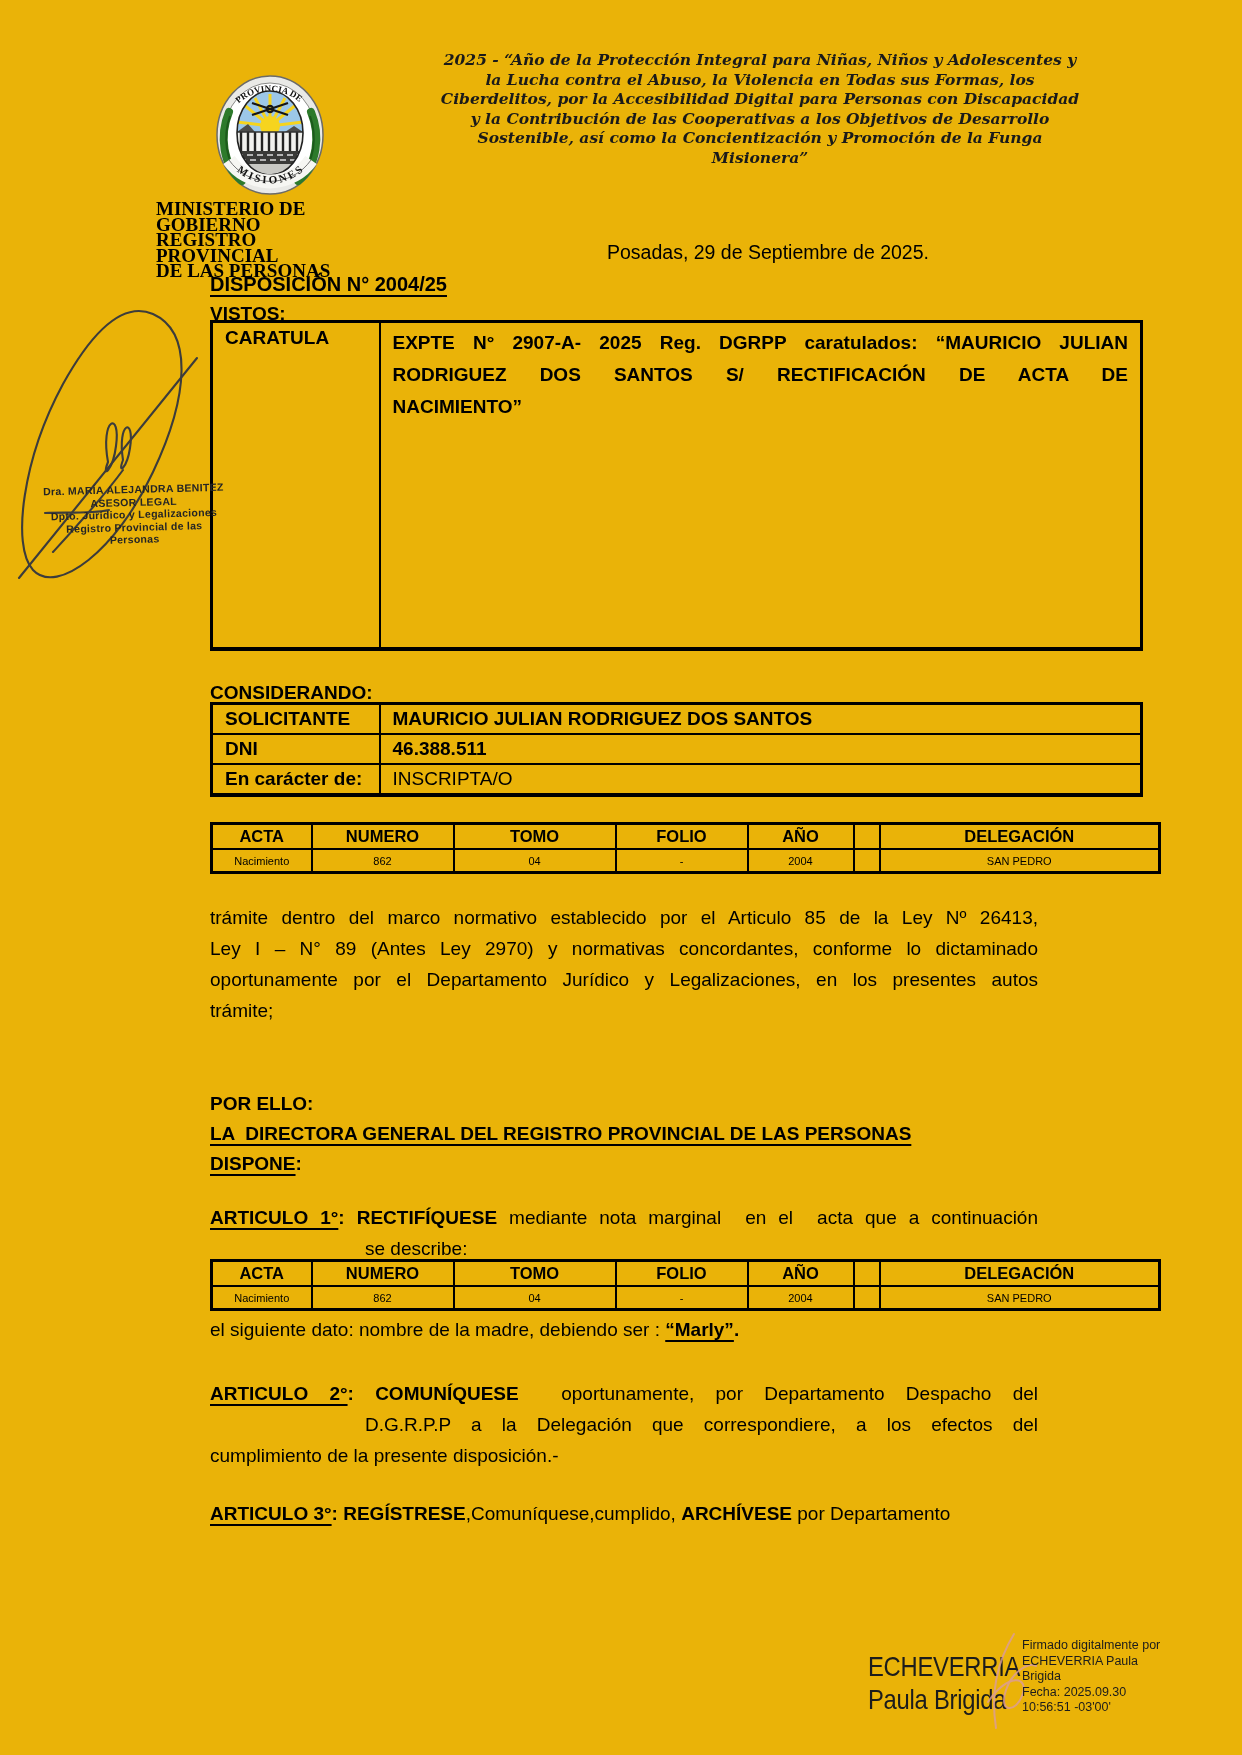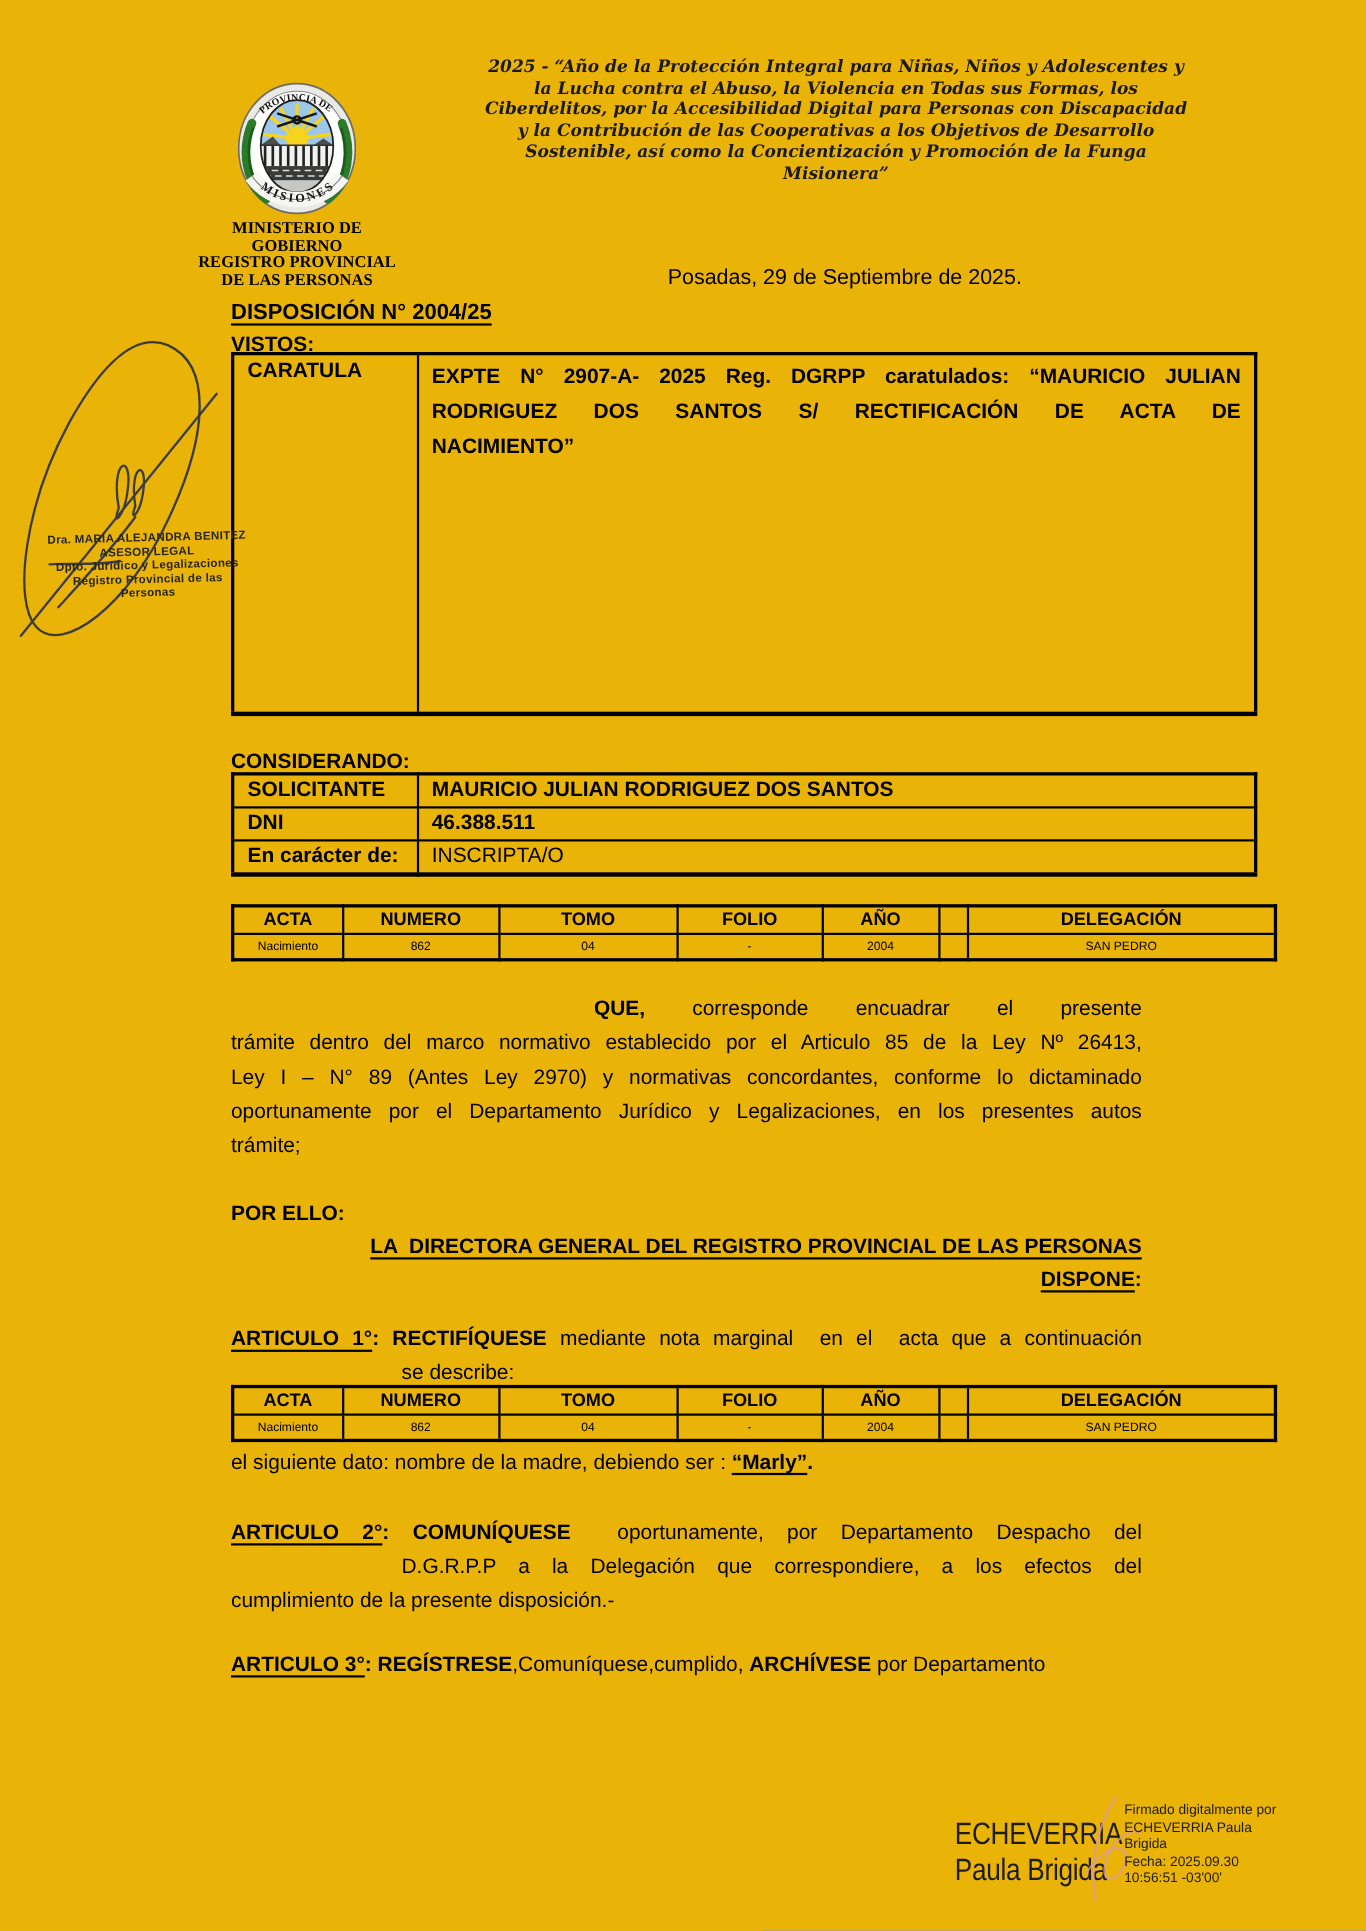--- a/index.html
+++ b/index.html
@@ -9,31 +9,31 @@
     margin:0 auto;
   }
   
   .motto{
     position:absolute;left:440px;top:50px;width:640px;
     font-family:"DejaVu Serif",serif;font-style:italic;font-weight:bold;
     font-size:15.5px;line-height:19.5px;text-align:center;color:#1a1a1a;
   }
   .logo-wrap{position:absolute;left:215px;top:74px;width:110px;height:122px;}
   .ministry{
-    position:absolute;left:170px;top:201px;width:200px;text-align:center;
-    font-family:"Liberation Serif",serif;font-weight:bold;font-size:15px;line-height:15.5px;
+    position:absolute;left:156px;top:201px;width:200px;text-align:left;
+    font-family:"Liberation Serif",serif;font-weight:bold;font-size:19px;line-height:15.5px;
   }
   .date-line{position:absolute;left:607px;top:241px;font-size:19.5px;}
   
   .blk{position:absolute;left:210px;width:828px;font-size:19px;line-height:31px;}
   .b{font-weight:bold;}
   .u{text-decoration:underline;text-decoration-thickness:2px;text-underline-offset:4px;}
   .pre{white-space:pre-wrap;}
   .jl{text-align:justify;text-align-last:justify;}
-  .center{text-align:right;}
+  .center{text-align:left;}
   .ind{margin-left:155px;}
   .title{font-size:20px;}
   
   table.doc{position:absolute;left:210px;border-collapse:collapse;table-layout:fixed;
     border:3px solid #000;border-bottom-width:4px;}
   table.doc td{border:2px solid #000;font-size:19px;vertical-align:middle;}
   table.caratula td{vertical-align:top;padding:4px 12px;}
   table.caratula .val{text-align:justify;}
   table.caratula .line{line-height:32px;}
   .jline{text-align:justify;text-align-last:justify;line-height:32px;}
@@ -229,21 +229,20 @@
       <td class="dt">04</td>
       <td class="dt">-</td>
       <td class="dt">2004</td>
       <td class="dt"></td>
       <td class="dt">SAN PEDRO</td>
     </tr>
   </tbody>
     </table>
 
   <div class="blk" style="top:902px">
-    <div class="jl" style="text-indent:330px"><span class="b">QUE,</span><span> corresponde encuadrar el presente</span></div>
     <div class="jl">trámite dentro del marco normativo establecido por el Articulo 85 de la Ley Nº 26413,</div>
     <div class="jl">Ley I – N° 89 (Antes Ley 2970) y normativas concordantes, conforme lo dictaminado</div>
     <div class="jl">oportunamente por el Departamento Jurídico y Legalizaciones, en los presentes autos</div>
     <div>trámite;</div>
   </div>
 
   <div class="blk b" style="top:1088px">POR ELLO:</div>
   <div class="blk b u center pre" style="top:1118px">LA  DIRECTORA GENERAL DEL REGISTRO PROVINCIAL DE LAS PERSONAS</div>
   <div class="blk center" style="top:1148px"><span class="b u">DISPONE</span><span class="b">:</span></div>
 

